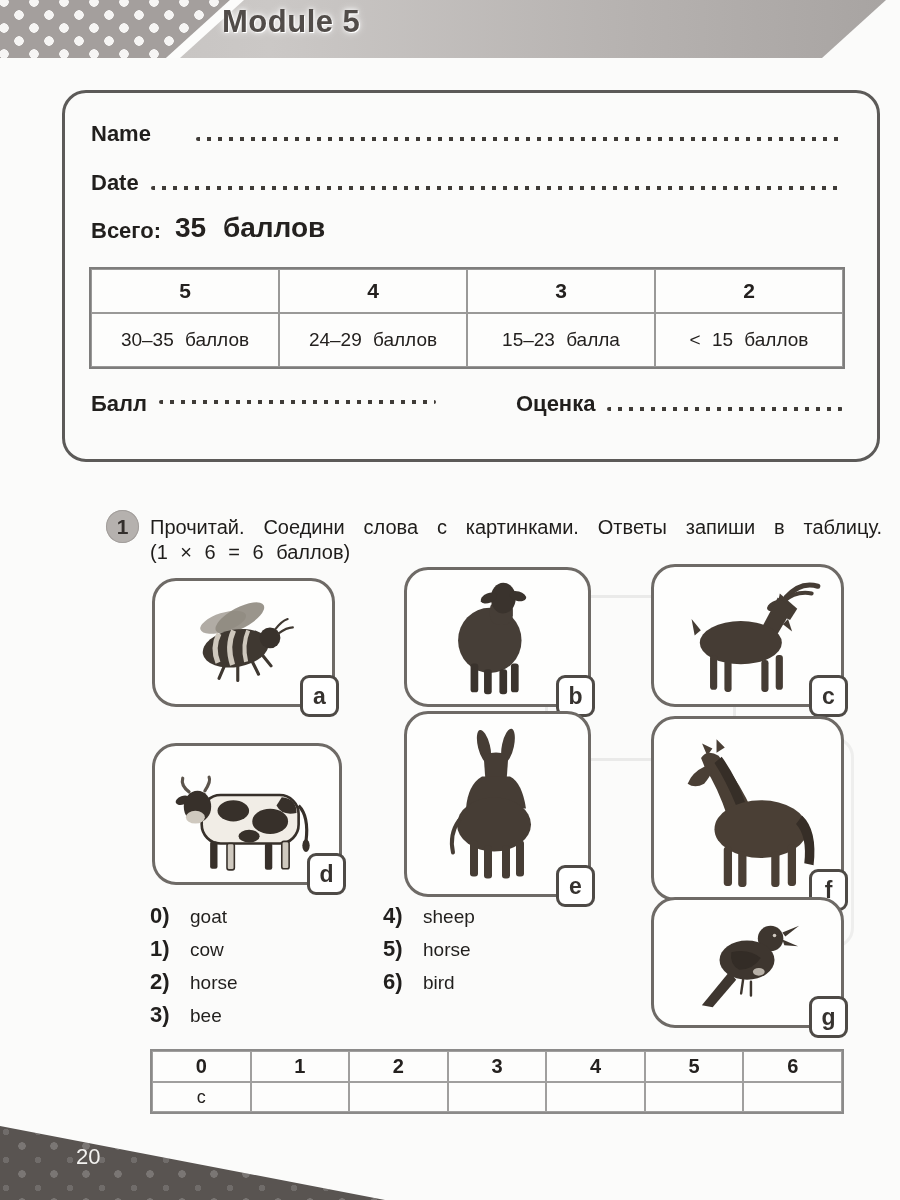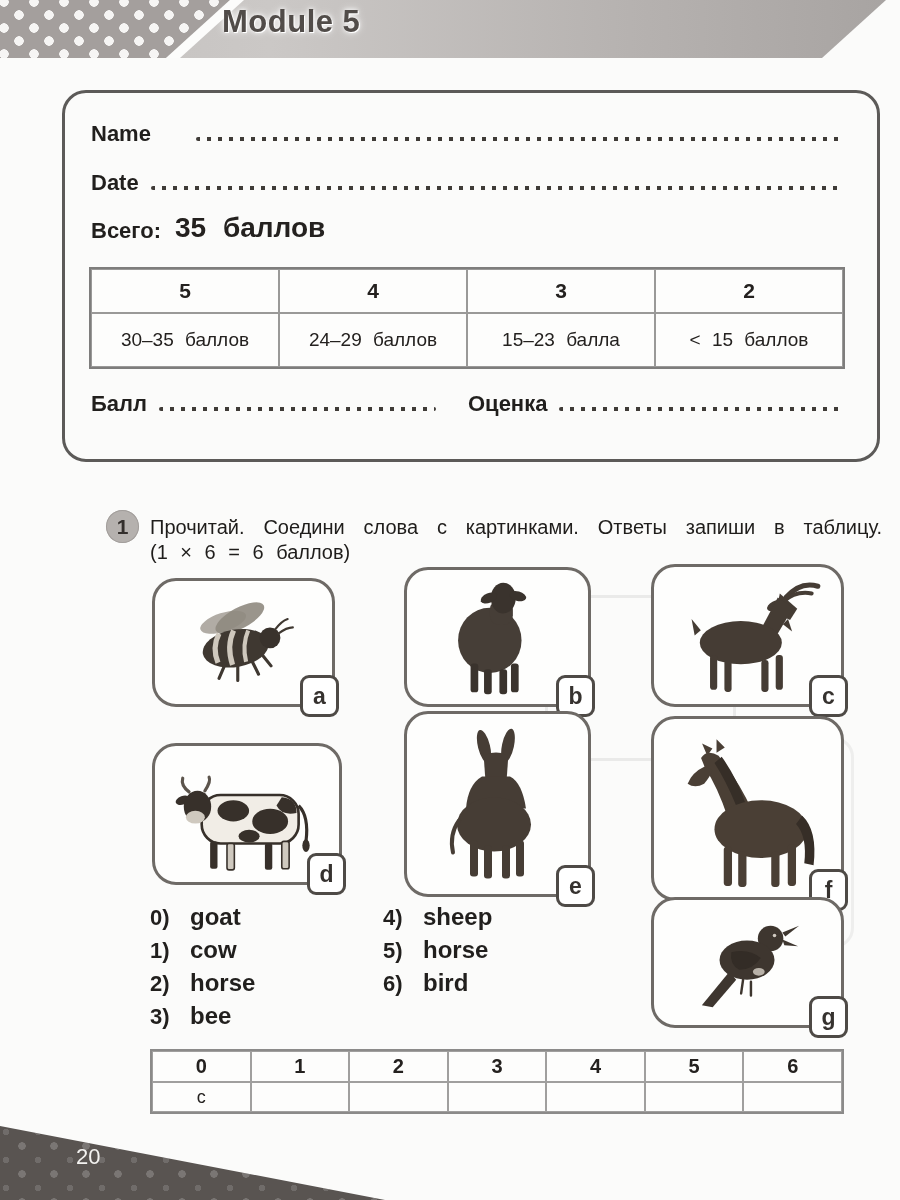--- a/index.html
+++ b/index.html
@@ -54,22 +54,22 @@
     display:grid; grid-template-columns:repeat(4,1fr); grid-template-rows:44px 54px;
     border:2.5px solid #7e7d7c; background:#fdfdfc;
   }
   .gcell{
     display:flex; align-items:center; justify-content:center;
     border:1.5px solid #9a9998; word-spacing:6px;
   }
   .ghead{font-size:21px; font-weight:bold;}
   .grange{font-size:19px;}
   .row-score{top:296px;}
-  .score-group1{display:flex; align-items:flex-end; width:345px;}
-  .score-group2{display:flex; align-items:flex-end; flex:1; margin-left:32px;text-align:right;}
+  .score-group1{display:flex; align-items:center; width:345px;}
+  .score-group2{display:flex; align-items:flex-end; flex:1; margin-left:80px;text-align:right;}
   
   .task-circle{
     position:absolute; left:106px; top:510px; width:33px; height:33px; border-radius:50%;
     background:#b5b1ae; color:#332f2c; font-size:21px; font-weight:bold;
     display:flex; align-items:center; justify-content:center;
     box-shadow:inset 0 0 0 1px #a29e9b;
   }
   .task-text{
     position:absolute; left:150px; top:514px; width:732px;
     font-size:20px; line-height:27px; color:#1f1d1b;
@@ -93,21 +93,21 @@
   .pic-a{left:152px; top:578px; width:177px; height:123px;}
   .pic-b{left:404px; top:567px; width:181px; height:134px;}
   .pic-c{left:651px; top:564px; width:187px; height:137px;}
   .pic-d{left:152px; top:743px; width:184px; height:136px;}
   .pic-e{left:404px; top:711px; width:181px; height:180px;}
   .pic-f{left:651px; top:716px; width:187px; height:179px;}
   .pic-g{left:651px; top:897px; width:187px; height:125px;}
   
   .word-item{position:absolute; display:flex; align-items:baseline;}
   .wnum{font-size:22px; font-weight:bold; width:40px; color:#211f1d;}
-  .wword{font-size:24px; color:#211f1d;font-weight:bold;}
+  .wword{font-size:19px; color:#211f1d;}
   
   .atable{
     position:absolute; left:150px; top:1049px; width:690px;
     display:grid; grid-template-columns:repeat(7,1fr); grid-template-rows:31px 30px;
     border:2.5px solid #8b8a89; background:#fdfdfc;
   }
   .acell{display:flex; align-items:center; justify-content:center; border:1.5px solid #a09f9e;}
   .ahead{font-size:20px; font-weight:bold;}
   .aans{font-size:18px;}
   

